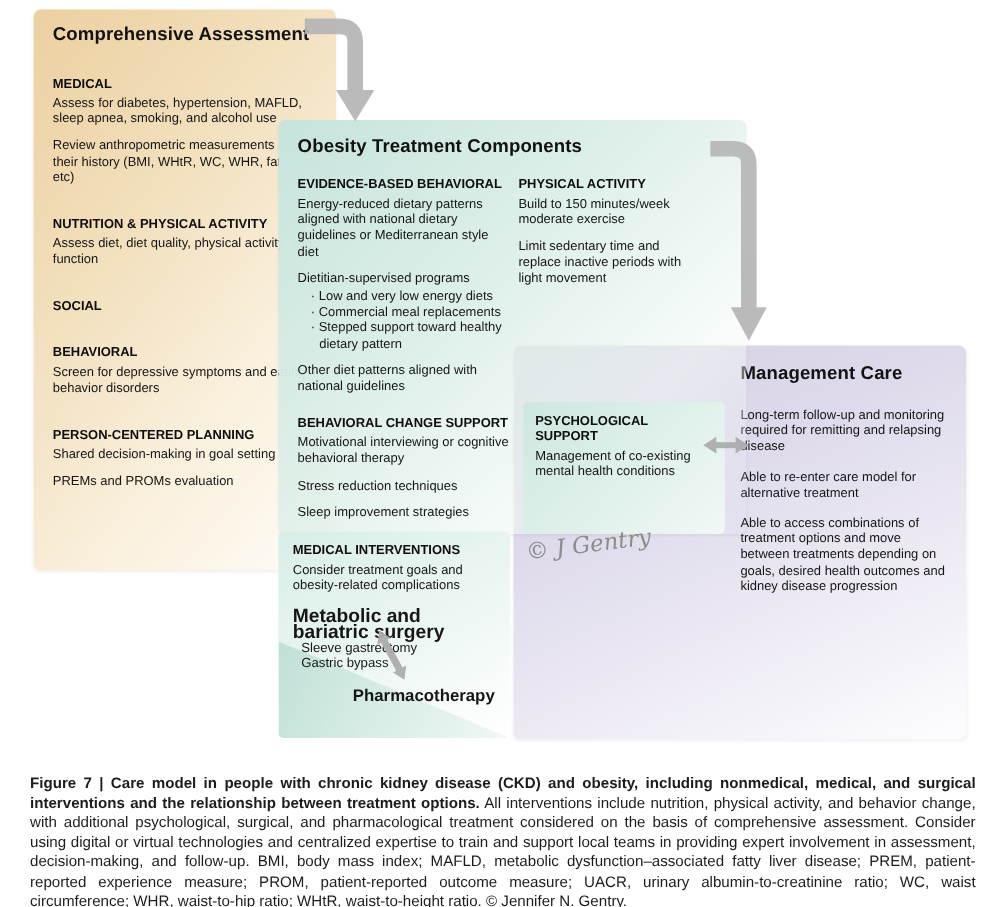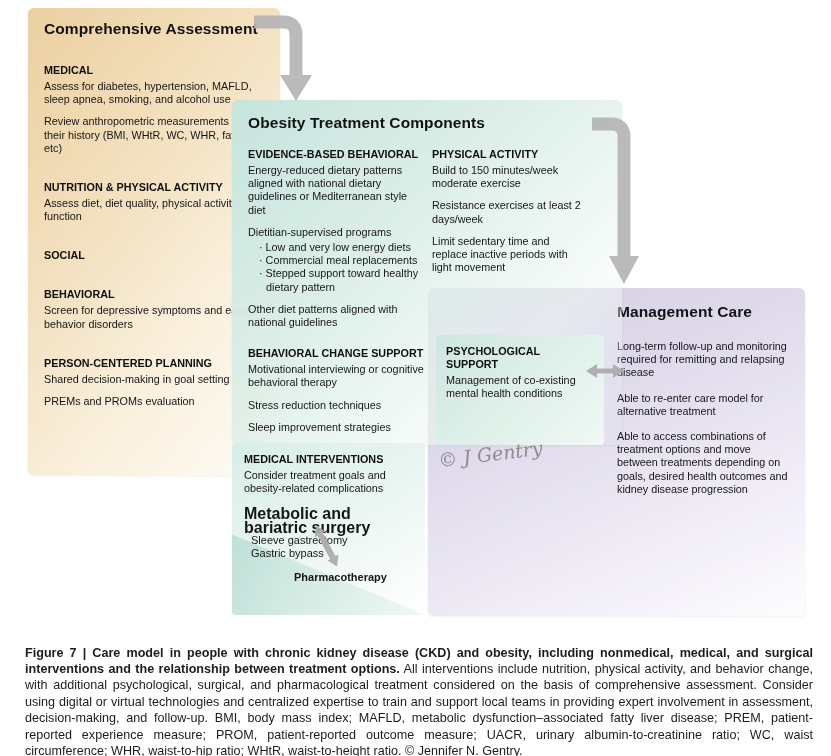--- a/index.html
+++ b/index.html
@@ -52,21 +52,21 @@
   .col .sec-h:first-child{margin-top:0;}
   .bullets{margin-top:2px;}
   .bullet{font-size:10.8px; line-height:13.2px; padding-left:18px; text-indent:-7px;}
   .bullet::before{content:"· ";}
   .cc-title{position:absolute; left:189px; top:15px;}
   .cc-body{position:absolute; left:189px; top:52px; width:176px;}
   .cc-body .sec-p{margin-top:0;}
   .cc-body .sec-p + .sec-p{margin-top:12px;}
   .bold-line{font-size:16px; font-weight:bold; line-height:13.2px; margin-top:12px;}
   .sub-line{font-size:11px; line-height:13.4px; padding-left:7px;}
-  .pharma{position:absolute; left:62px; top:128px; font-size:11px; font-weight:bold; z-index:2;}
+  .pharma{position:absolute; left:62px; top:128px; font-size:14px; font-weight:bold; z-index:2;}
   .med-inner{position:relative; z-index:1;}
   .signature{
     position:absolute; left:438px; top:443px; z-index:5;
     font-family:"DejaVu Serif", serif; font-style:italic;
     font-size:19px; color:#8b8b8b; transform:rotate(-7deg); white-space:nowrap;
   }
   .arrows{position:absolute; left:0; top:0; width:831px; height:756px; z-index:5; pointer-events:none;}
   .caption{
     position:absolute; left:25px; top:632px; width:788px;
     font-size:12.6px; line-height:16.4px; color:#1c1c1c; text-align:justify;
@@ -133,21 +133,20 @@
 
       <div class="sec-h" style="margin-top:18px;">BEHAVIORAL CHANGE SUPPORT</div>
       <p class="sec-p">Motivational interviewing or cognitive behavioral therapy</p>
       <p class="sec-p gap">Stress reduction techniques</p>
       <p class="sec-p gap">Sleep improvement strategies</p>
     </div>
 
     <div class="col col-right">
       <div class="sec-h">PHYSICAL ACTIVITY</div>
       <p class="sec-p">Build to 150 minutes/week moderate exercise</p>
-      <p class="sec-p gap">Resistance exercises at least 2 days/week</p>
       <p class="sec-p gap">Limit sedentary time and replace inactive periods with light movement</p>
     </div>
   </div>
 
   <div class="panel panel-psych">
     <div class="sec-h" style="margin-top:0;">PSYCHOLOGICAL SUPPORT</div>
     <p class="sec-p">Management of co-existing mental health conditions</p>
   </div>
 
   <div class="panel panel-med">

